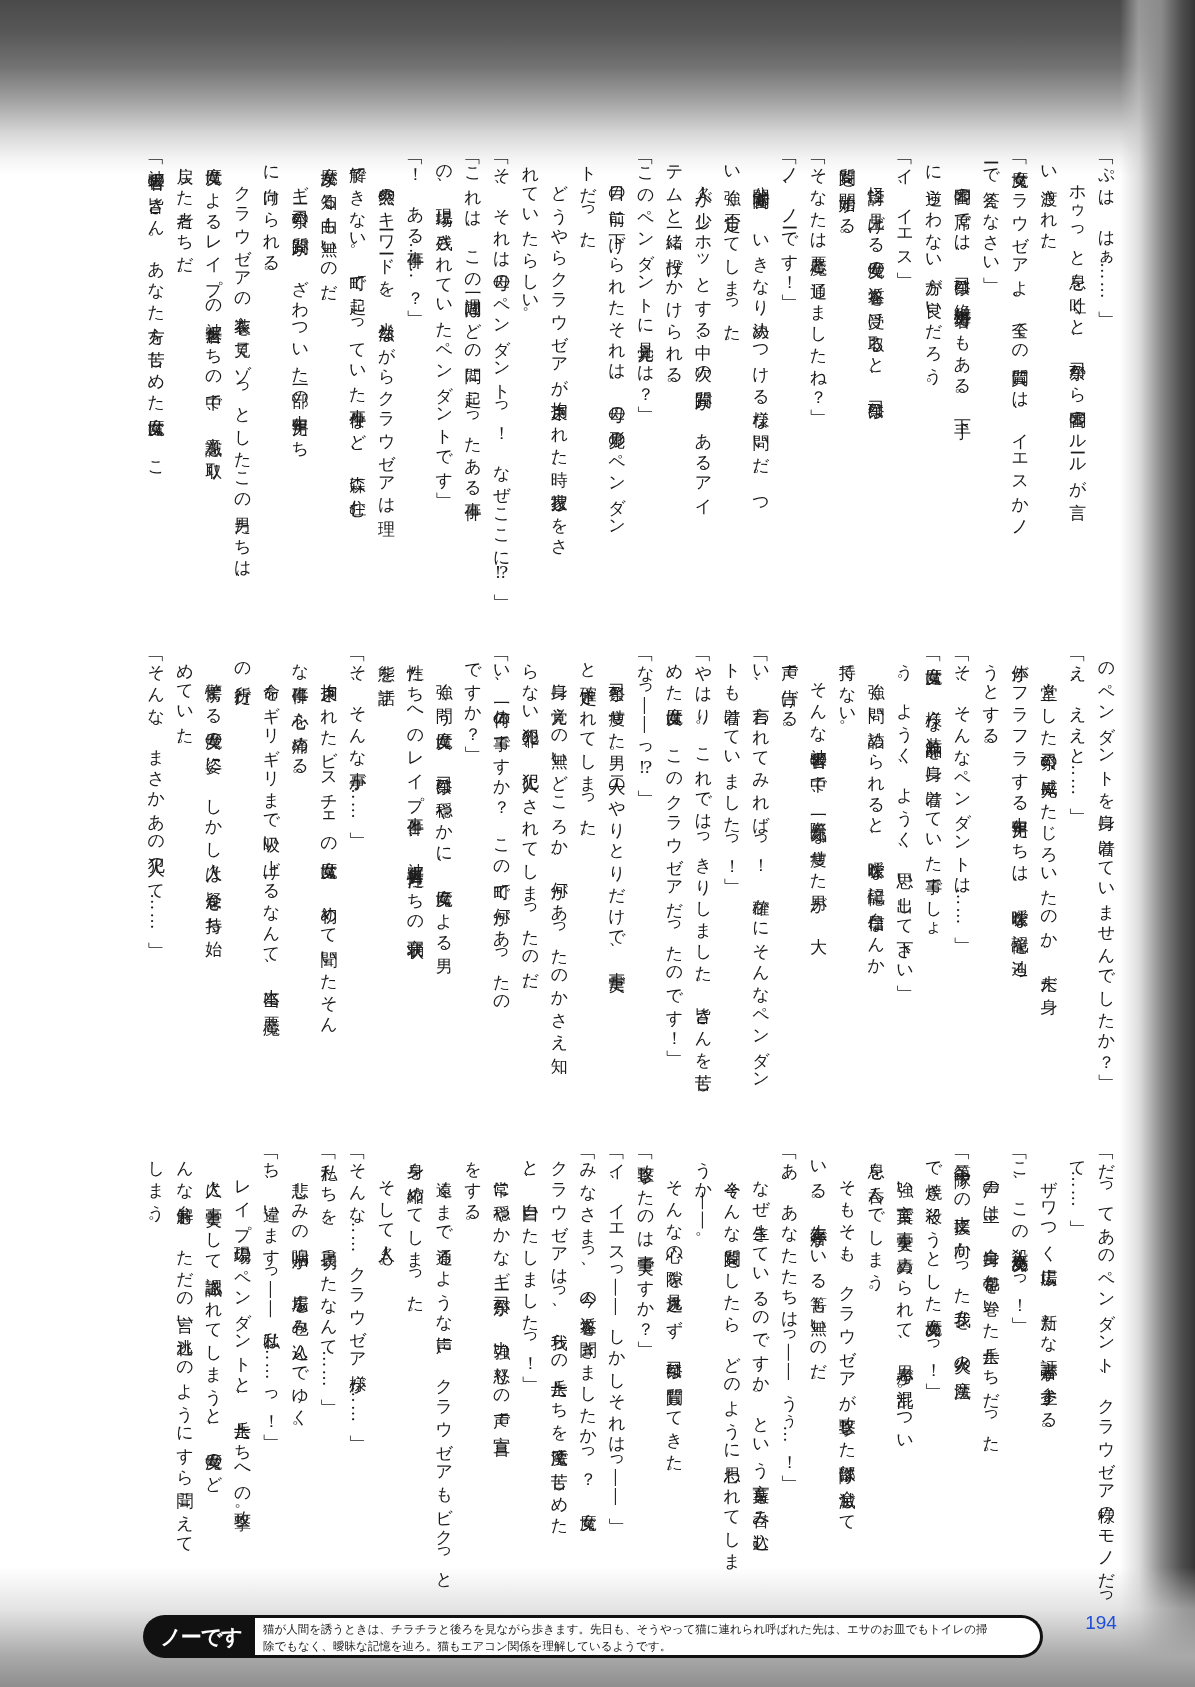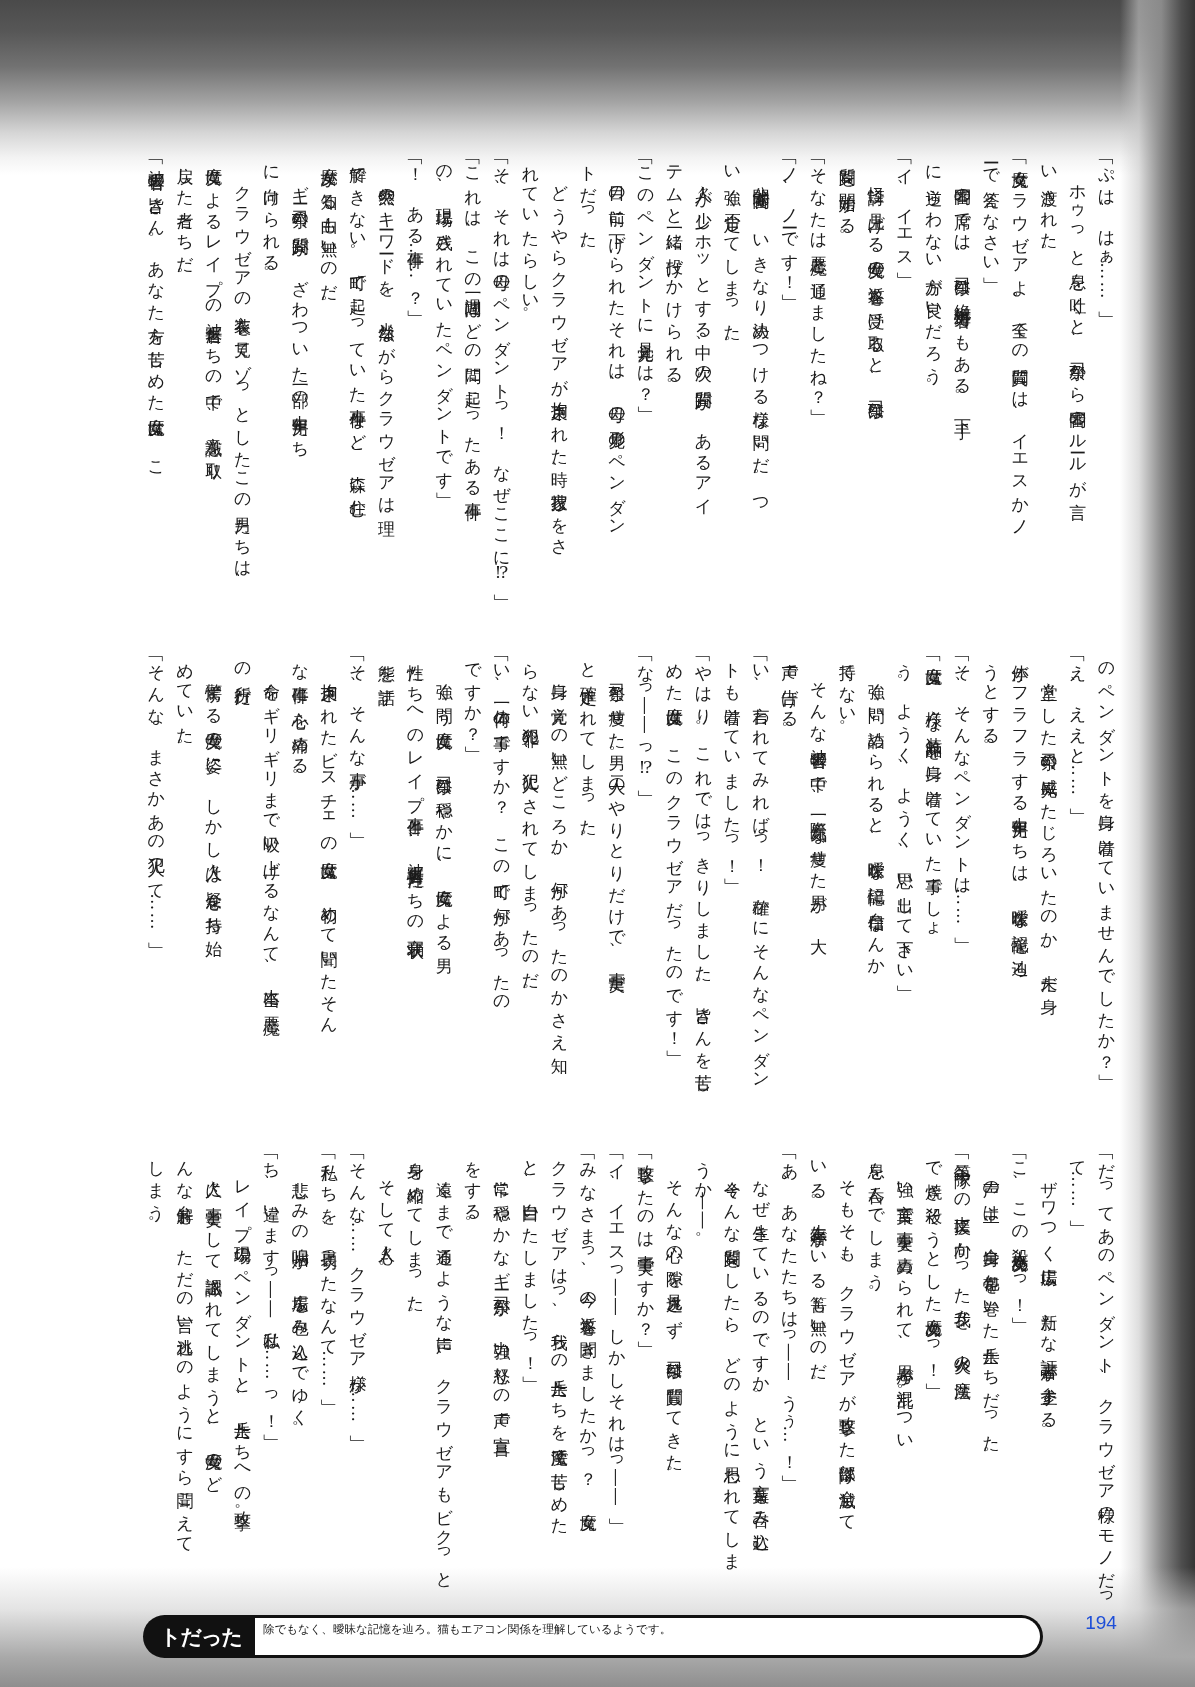--- a/index.html
+++ b/index.html
@@ -167,19 +167,20 @@
   <div class="col">「私たちを、裏切ったなんて……」</div>
   <div class="col">　悲しみの嗚咽が、広場を包み込んでゆく。</div>
   <div class="col">「ち、違いますっ――私は……っ！」</div>
   <div class="col">　レイプ現場のペンダントと、兵士たちへの攻撃。</div>
   <div class="col">　人々に事実として認識されてしまうと、魔女のど</div>
   <div class="col">んな弁解も、ただの言い逃れのようにすら聞こえて</div>
   <div class="col">しまう。</div>
 </div>
 
 <div class="footer">
-  <div class="footer-label">トだった</div>
+  <div class="footer-label">ノーです</div>
   <div class="footer-body">
+    <div class="footer-line">猫が人間を誘うときは、チラチラと後ろを見ながら歩きます。先日も、そうやって猫に連れられ呼ばれた先は、エサのお皿でもトイレの掃</div>
     <div class="footer-line">除でもなく、曖昧な記憶を辿ろ。猫もエアコン関係を理解しているようです。</div>
   </div>
 </div>
 
 <div class="page-number">194</div>
 
 </body></html>

